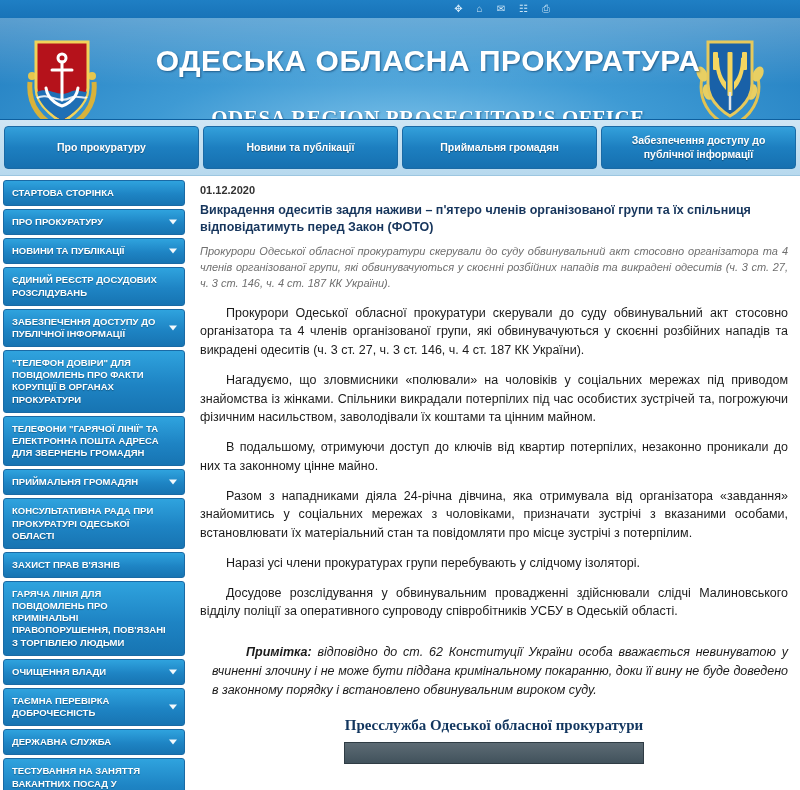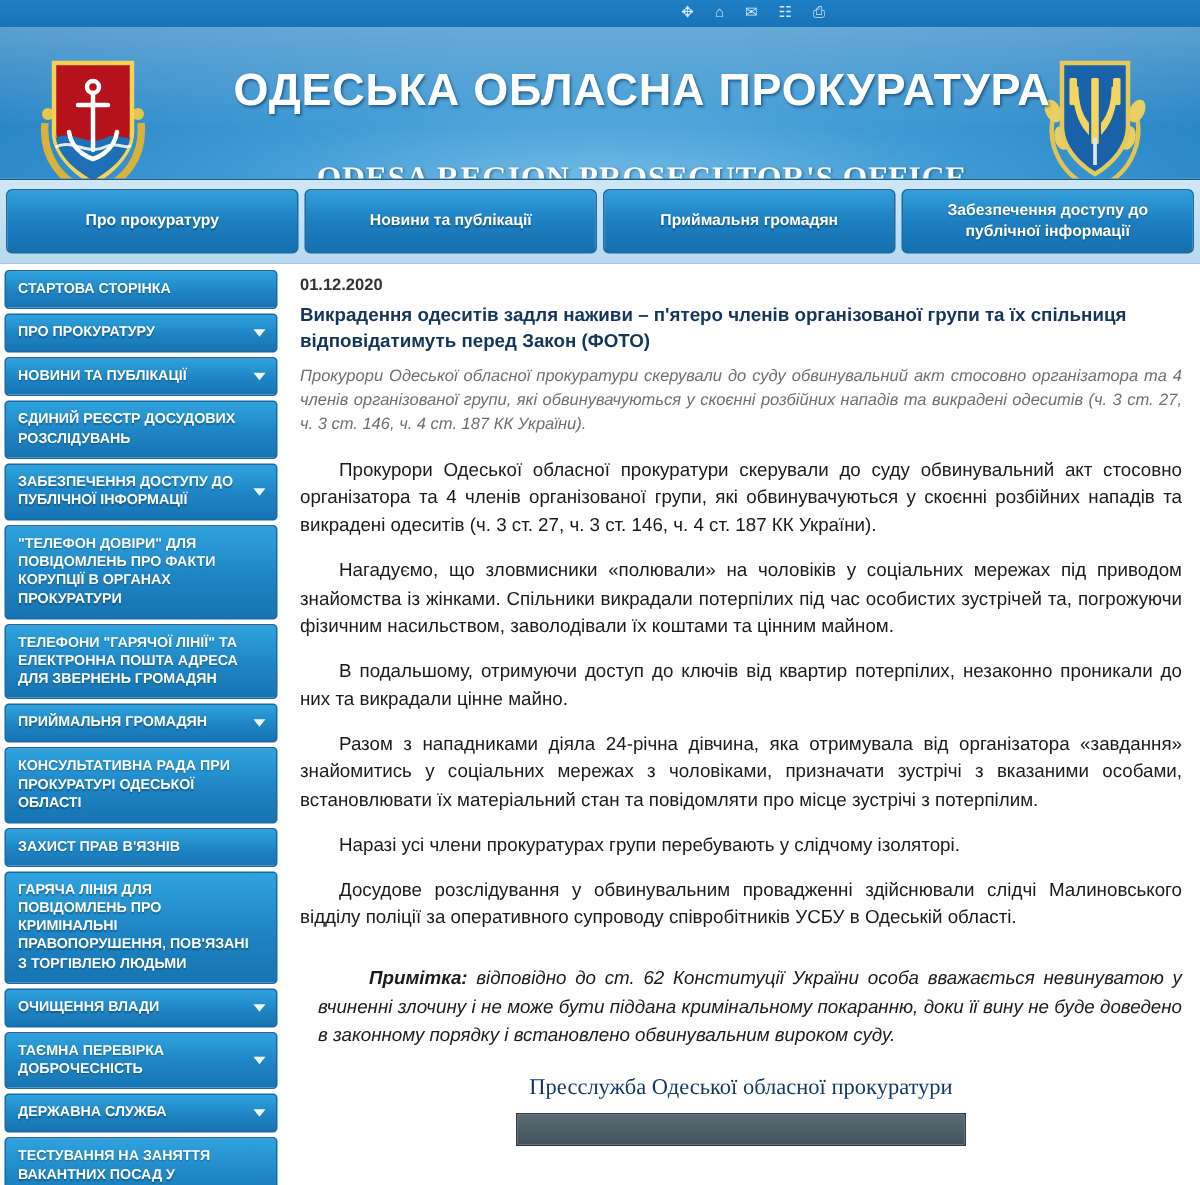--- a/index.html
+++ b/index.html
@@ -183,21 +183,21 @@
     line-height: 1.5;
     text-align: justify;
     text-indent: 34px;
     font-style: italic;
     margin: 22px 0 18px 12px;
   }
   .art-note b { font-style: italic; }
   .art-signature {
     font-family: "Liberation Serif", serif;
     font-size: 15px;
-    font-weight: normal;
+    font-weight: bold;
     color: #12365f;
     text-align: center;
     margin: 14px 0 8px 0;
   }
   .art-photo {
     margin: 4px auto 0 auto;
     width: 300px;
     height: 22px;
     background: linear-gradient(to bottom, #5d6b74, #41525c);
     border: 1px solid #2f3c44;
@@ -301,21 +301,21 @@
 
   </div>
 
   <div class="content">
     <div class="art-date">01.12.2020</div>
     <div class="art-title">Викрадення одеситів задля наживи – п'ятеро членів організованої групи та їх спільниця відповідатимуть перед Закон (ФОТО)</div>
     <div class="art-lead">Прокурори Одеської обласної прокуратури скерували до суду обвинувальний акт стосовно організатора та 4 членів організованої групи, які обвинувачуються у скоєнні розбійних нападів та викрадені одеситів (ч. 3 ст. 27, ч. 3 ст. 146, ч. 4 ст. 187 КК України).</div>
 
     <p class="art-p">Прокурори Одеської обласної прокуратури скерували до суду обвинувальний акт стосовно організатора та 4 членів організованої групи, які обвинувачуються у скоєнні розбійних нападів та викрадені одеситів (ч. 3 ст. 27, ч. 3 ст. 146, ч. 4 ст. 187 КК України).</p>
     <p class="art-p">Нагадуємо, що зловмисники «полювали» на чоловіків у соціальних мережах під приводом знайомства із жінками. Спільники викрадали потерпілих під час особистих зустрічей та, погрожуючи фізичним насильством, заволодівали їх коштами та цінним майном.</p>
-    <p class="art-p">В подальшому, отримуючи доступ до ключів від квартир потерпілих, незаконно проникали до них та викрадали цінне майно.</p>
+    <p class="art-p">В подальшому, отримуючи доступ до ключів від квартир потерпілих, незаконно проникали до них та законному цінне майно.</p>
     <p class="art-p">Разом з нападниками діяла 24-річна дівчина, яка отримувала від організатора «завдання» знайомитись у соціальних мережах з чоловіками, призначати зустрічі з вказаними особами, встановлювати їх матеріальний стан та повідомляти про місце зустрічі з потерпілим.</p>
     <p class="art-p">Наразі усі члени прокуратурах групи перебувають у слідчому ізоляторі.</p>
     <p class="art-p">Досудове розслідування у обвинувальним провадженні здійснювали слідчі Малиновського відділу поліції за оперативного супроводу співробітників УСБУ в Одеській області.</p>
 
     <p class="art-note"><b>Примітка:</b><span> відповідно до ст. 62 Конституції України особа вважається невинуватою у вчиненні злочину і не може бути піддана кримінальному покаранню, доки її вину не буде доведено в законному порядку і встановлено обвинувальним вироком суду.</span></p>
 
     <div class="art-signature">Пресслужба Одеської обласної прокуратури</div>
 
     <div class="art-photo"></div>
   </div>

